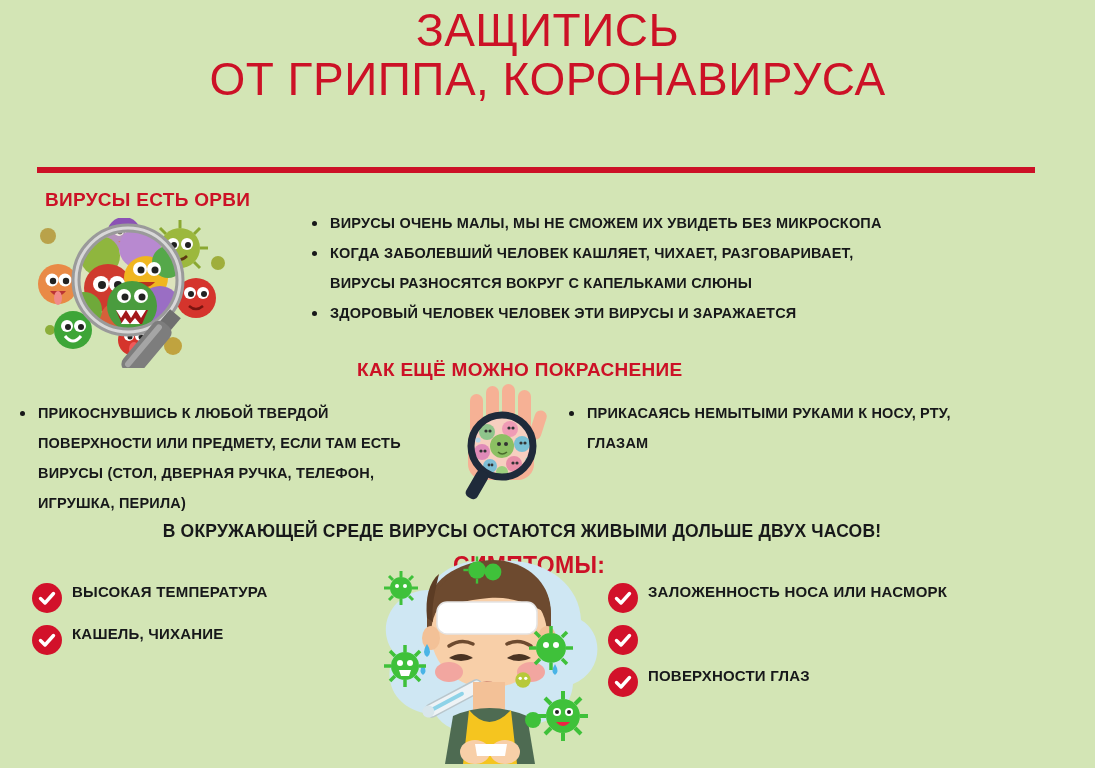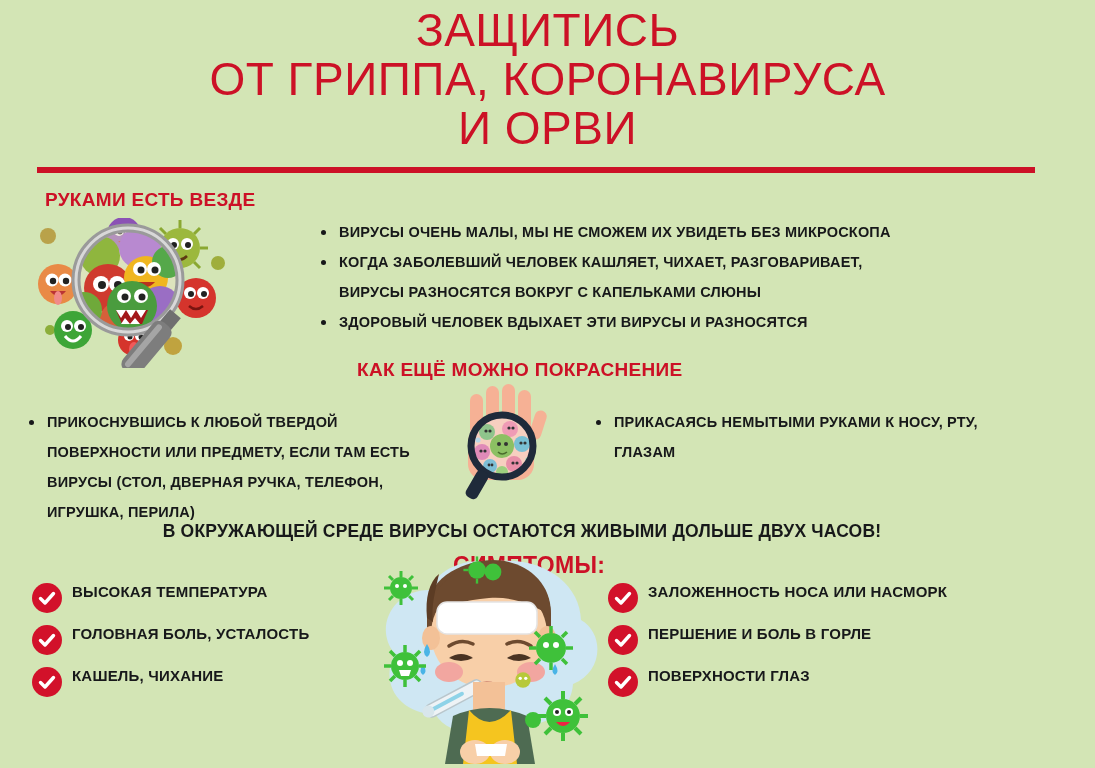--- a/index.html
+++ b/index.html
@@ -54,21 +54,21 @@
     letter-spacing: 0.3px;
     white-space: nowrap;
   }
   #head-viruses-everywhere { left: 45px;  top: 189px; }
   #head-how-else          { left: 357px; top: 359px; }
   #head-symptoms          { left: 453px; top: 552px; font-size: 23px; }
 
   
   .bullets {
     position: absolute;
-    margin: 9px;
+    margin: 0;
     padding: 0;
     list-style: none;
   }
   .bullets li {
     position: relative;
     padding-left: 20px;
     color: #17181a;
     font-weight: bold;
     font-size: 14.5px;
     line-height: 30px;
@@ -84,21 +84,21 @@
     border-radius: 50%;
     background: #17181a;
   }
   .bullets li .cont {
     display: block;
   }
   .bullets li .cont::before { content: none; }
 
   #list-spread    { left: 310px; top: 208px; width: 650px; }
   #list-surfaces  { left: 18px;  top: 398px; width: 420px; }
-  #list-contact   { left: 585px; top: 398px; width: 440px; }
+  #list-contact   { left: 567px; top: 398px; width: 440px; }
 
   
   #env-note {
     position: absolute;
     left: 0;
     top: 521px;
     width: 1044px;
     text-align: center;
     color: #17181a;
     font-weight: bold;
@@ -146,25 +146,24 @@
   #illus-sick-child        { left: 365px; top: 548px; }
 </style>
 </head>
 <body>
 
 <div class="poster">
 
   <div class="title-block">
     <div class="title-line">ЗАЩИТИСЬ</div>
     <div class="title-line">ОТ ГРИППА, КОРОНАВИРУСА</div>
-    <div class="title-line">И ОРВИ</div>
   </div>
   <div class="divider"></div>
 
-  <div class="sec-head" id="head-viruses-everywhere">РУКАМИ ЕСТЬ ВЕЗДЕ</div>
+  <div class="sec-head" id="head-viruses-everywhere">ВИРУСЫ ЕСТЬ ОРВИ</div>
 
   <div class="illus" id="illus-viruses-magnifier">
     <svg width="270" height="150" viewBox="0 0 270 150">
       <defs>
         <clipPath id="lensClip">
             <circle cx="100" cy="62" r="52"></circle>
           </clipPath>
       </defs>
 
       <g>
@@ -290,21 +289,21 @@
 
   <ul class="bullets" id="list-spread">
     <li>
       <span>ВИРУСЫ ОЧЕНЬ МАЛЫ, МЫ НЕ СМОЖЕМ ИХ УВИДЕТЬ БЕЗ МИКРОСКОПА</span>
     </li>
     <li>
       <span>КОГДА ЗАБОЛЕВШИЙ ЧЕЛОВЕК КАШЛЯЕТ, ЧИХАЕТ, РАЗГОВАРИВАЕТ,</span>
       <span class="cont">ВИРУСЫ РАЗНОСЯТСЯ ВОКРУГ С КАПЕЛЬКАМИ СЛЮНЫ</span>
     </li>
     <li>
-      <span>ЗДОРОВЫЙ ЧЕЛОВЕК  ВДЫХАЕТ ЭТИ  ВИРУСЫ И  РАЗНОСЯТСЯ</span>
+      <span>ЗДОРОВЫЙ ЧЕЛОВЕК  ЧЕЛОВЕК ЭТИ  ВИРУСЫ И  ЗАРАЖАЕТСЯ</span>
     </li>
   </ul>
 
   <div class="sec-head" id="head-how-else">КАК ЕЩЁ МОЖНО ПОКРАСНЕНИЕ</div>
 
   <div class="illus" id="illus-hand-magnifier">
     <svg width="130" height="118" viewBox="0 0 130 118">
 
       <g fill="#f6b195">
         <rect x="30" y="12" width="13" height="42" rx="6.5"></rect>
@@ -519,48 +518,39 @@
           </svg>
       </span>
       <span class="sym-label">ВЫСОКАЯ ТЕМПЕРАТУРА</span>
     </li>
     <li>
       <span class="check-badge">
         <svg width="30" height="30" viewBox="0 0 30 30">
             <path d="M8.5 15.5 L13 20 L21.5 10.5" stroke="#fff" stroke-width="3.4" fill="none" stroke-linecap="round" stroke-linejoin="round"></path>
           </svg>
       </span>
-      <span class="sym-label">ГОЛОВНАЯ БОЛЬ, УСТАЛОСТЬ</span>
-    </li>
-    <li>
-      <span class="check-badge">
-        <svg width="30" height="30" viewBox="0 0 30 30">
-            <path d="M8.5 15.5 L13 20 L21.5 10.5" stroke="#fff" stroke-width="3.4" fill="none" stroke-linecap="round" stroke-linejoin="round"></path>
-          </svg>
-      </span>
       <span class="sym-label">КАШЕЛЬ, ЧИХАНИЕ</span>
     </li>
   </ul>
 
   <ul class="symptoms" id="symptoms-right">
     <li>
       <span class="check-badge">
         <svg width="30" height="30" viewBox="0 0 30 30">
             <path d="M8.5 15.5 L13 20 L21.5 10.5" stroke="#fff" stroke-width="3.4" fill="none" stroke-linecap="round" stroke-linejoin="round"></path>
           </svg>
       </span>
       <span class="sym-label">ЗАЛОЖЕННОСТЬ НОСА ИЛИ НАСМОРК</span>
     </li>
     <li>
       <span class="check-badge">
         <svg width="30" height="30" viewBox="0 0 30 30">
             <path d="M8.5 15.5 L13 20 L21.5 10.5" stroke="#fff" stroke-width="3.4" fill="none" stroke-linecap="round" stroke-linejoin="round"></path>
           </svg>
       </span>
-      <span class="sym-label">ПЕРШЕНИЕ И БОЛЬ В ГОРЛЕ</span>
     </li>
     <li>
       <span class="check-badge">
         <svg width="30" height="30" viewBox="0 0 30 30">
             <path d="M8.5 15.5 L13 20 L21.5 10.5" stroke="#fff" stroke-width="3.4" fill="none" stroke-linecap="round" stroke-linejoin="round"></path>
           </svg>
       </span>
       <span class="sym-label">ПОВЕРХНОСТИ ГЛАЗ</span>
     </li>
   </ul>

